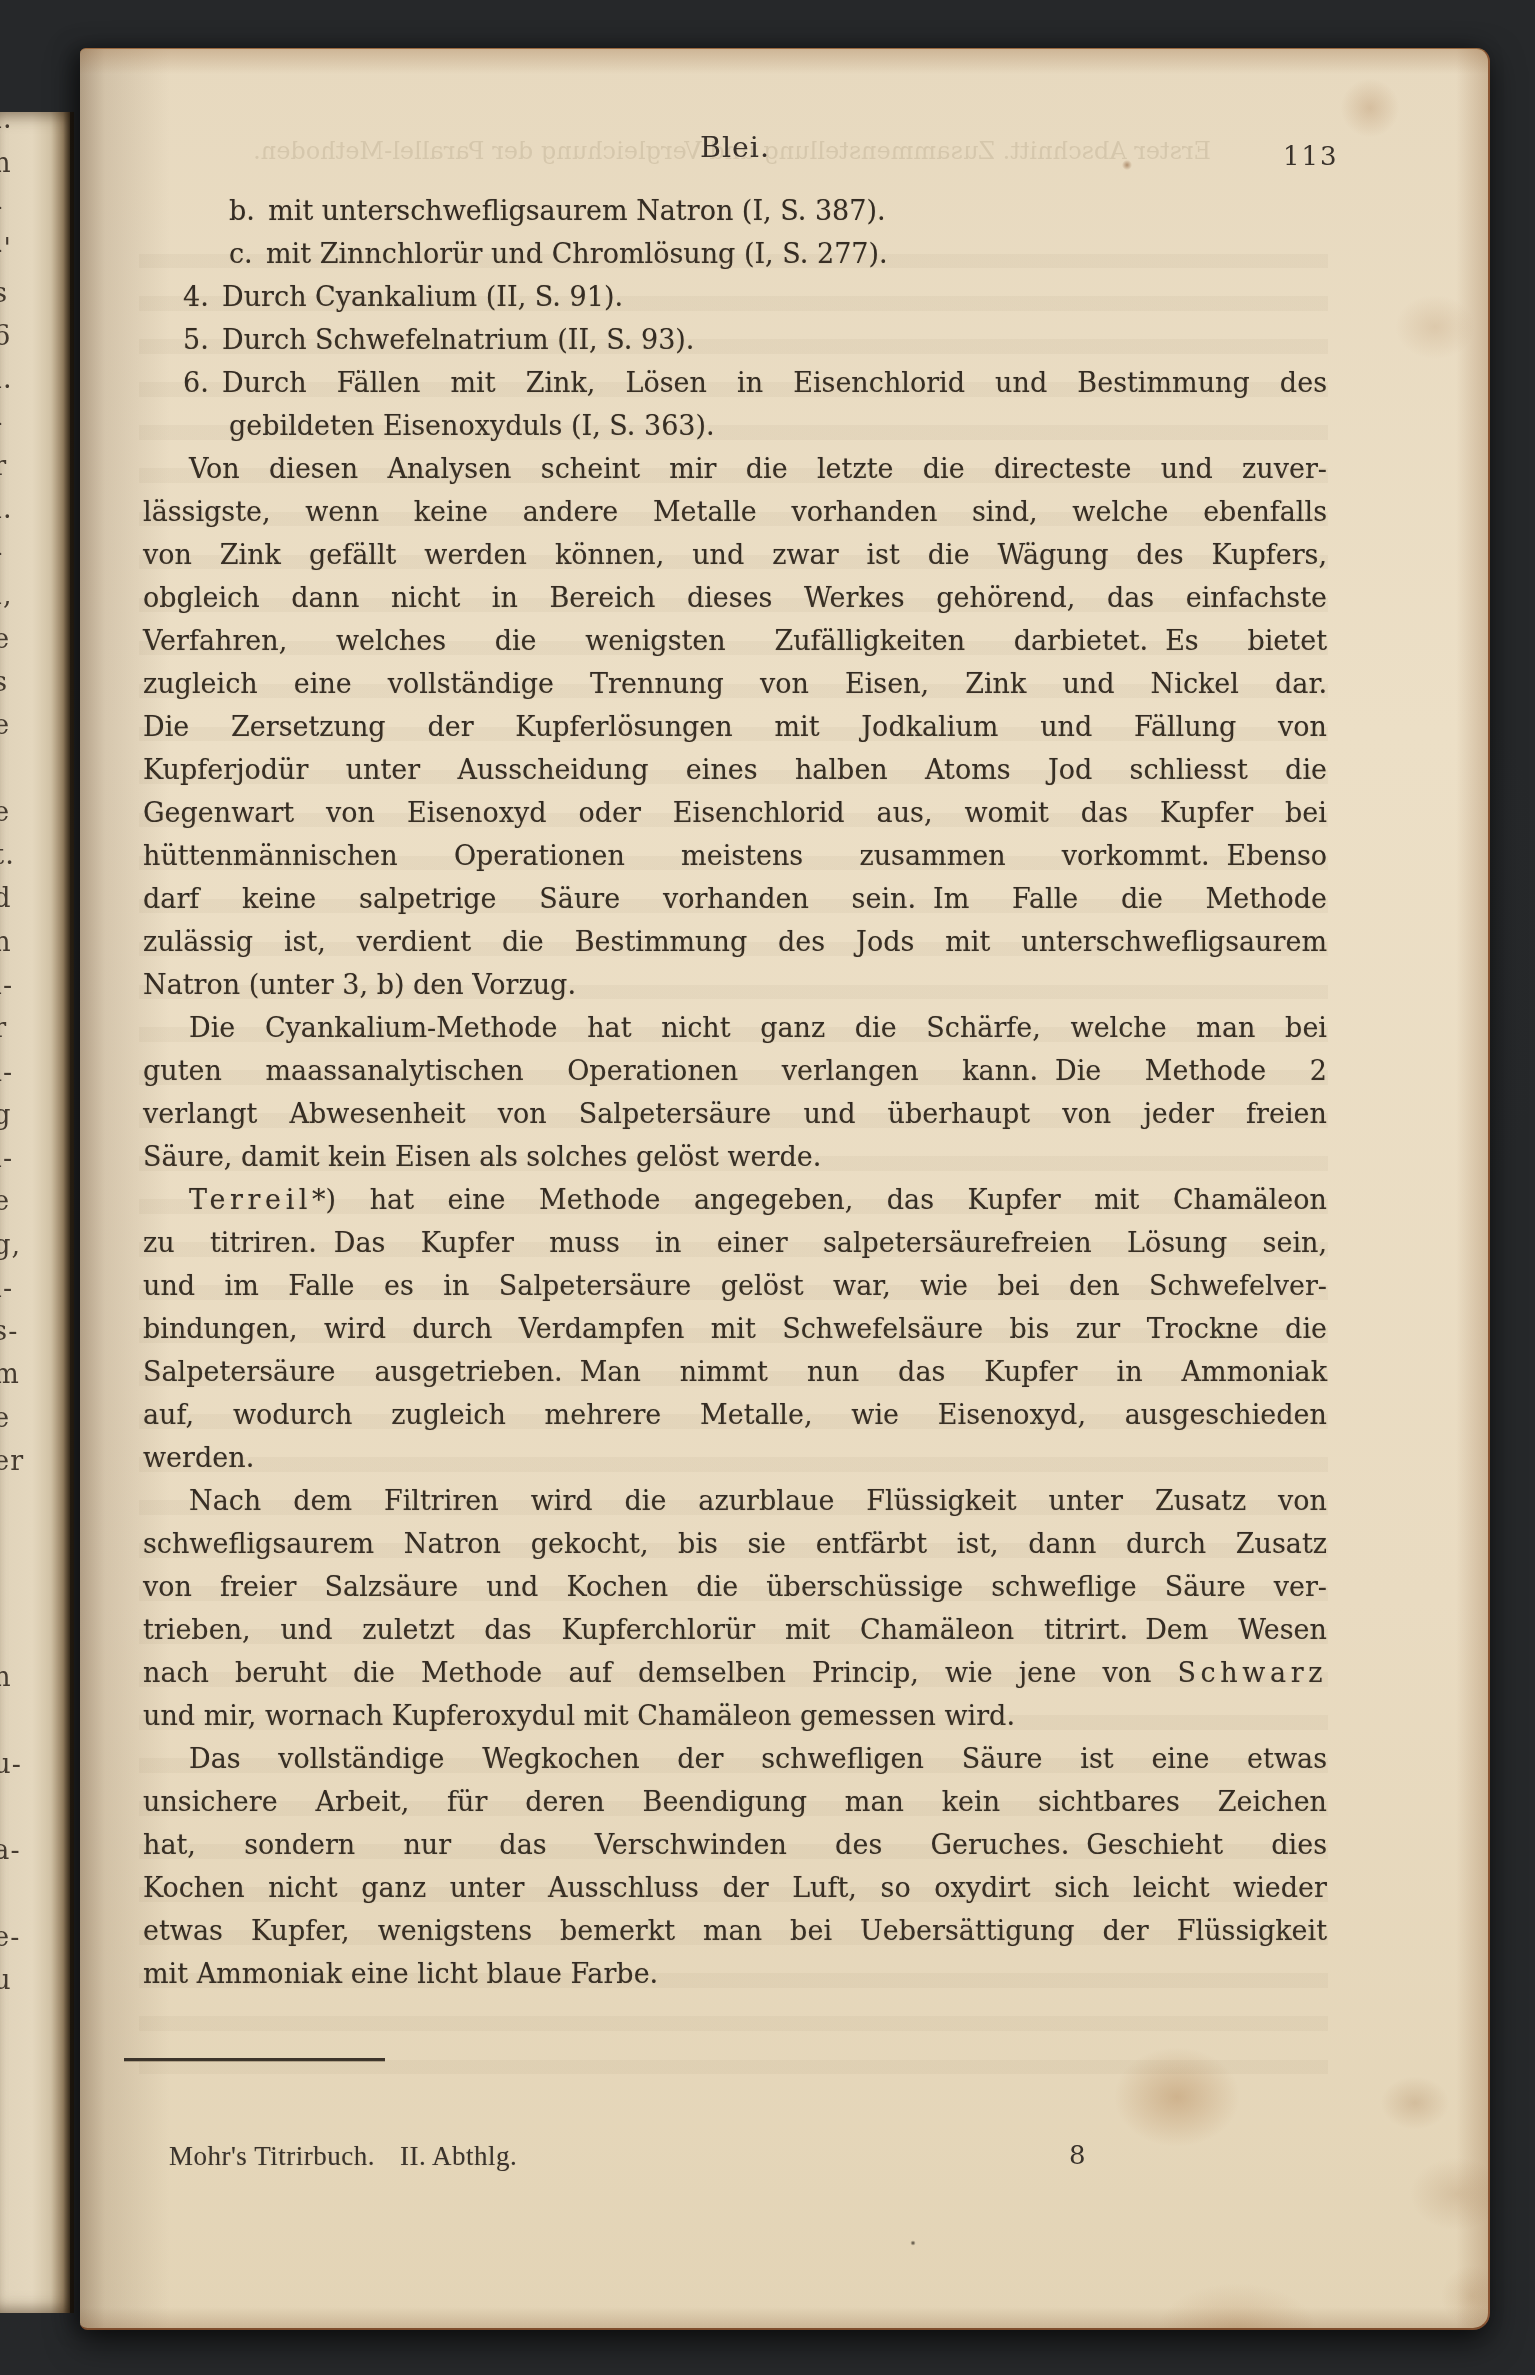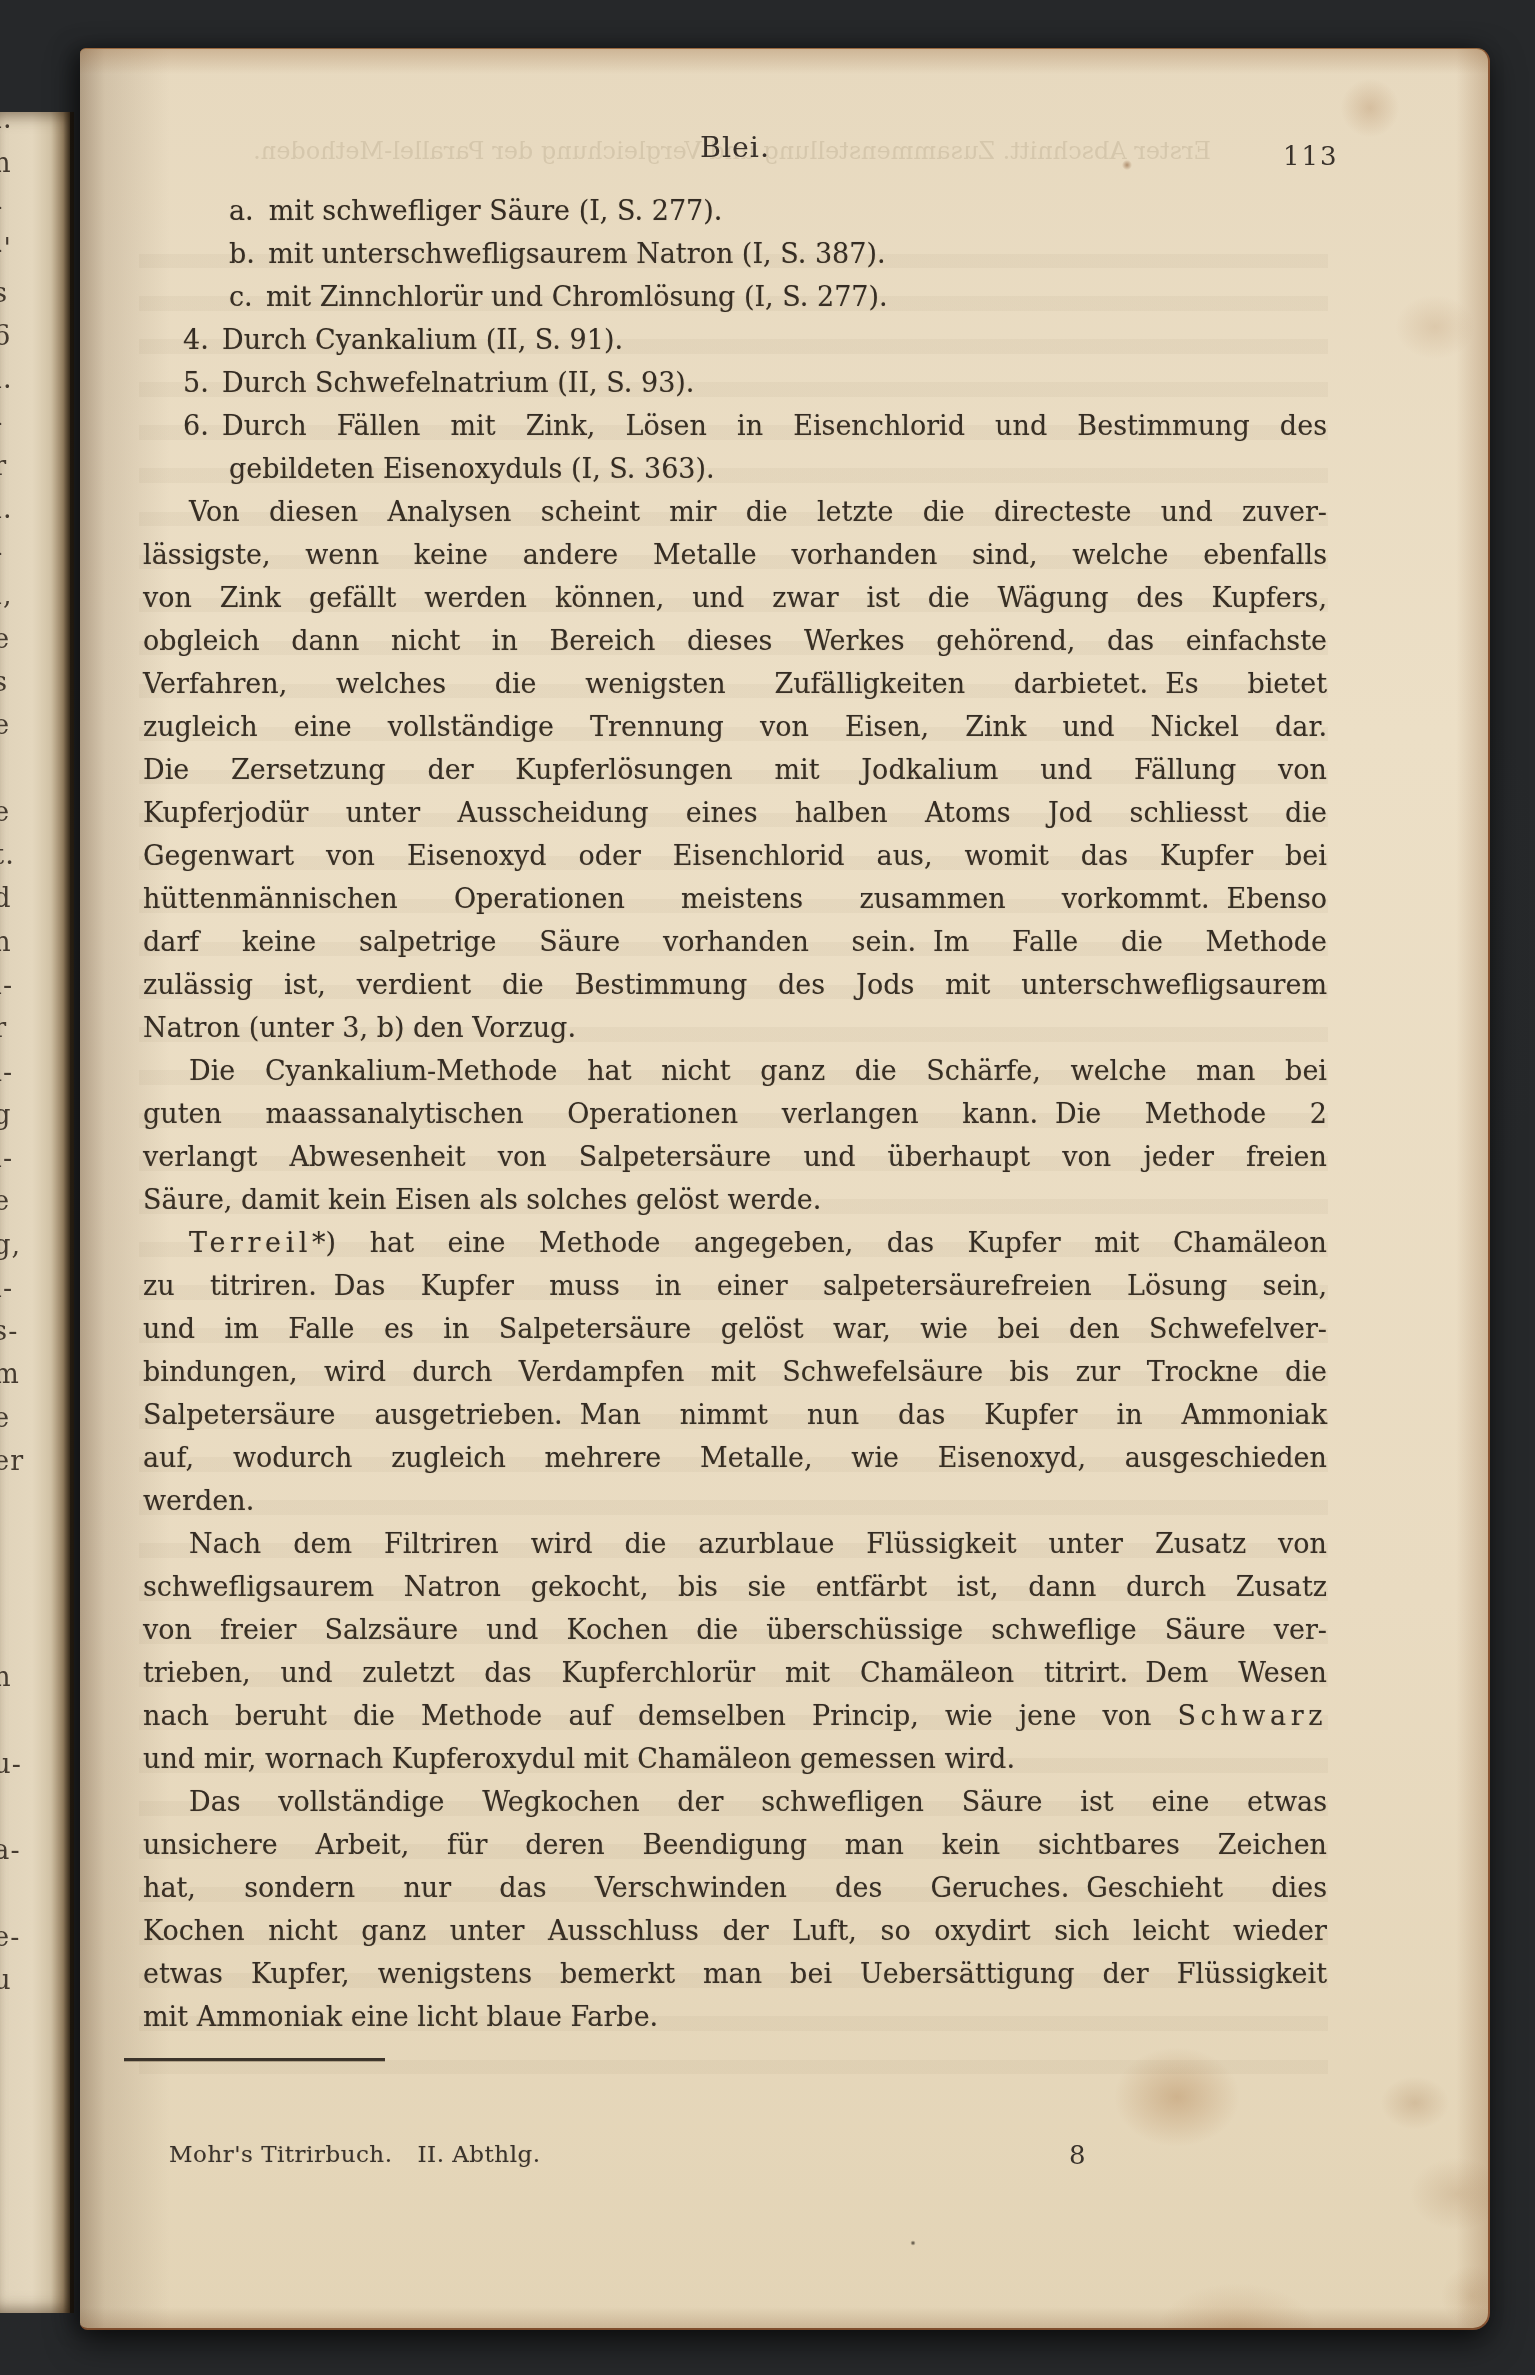--- a/index.html
+++ b/index.html
@@ -91,22 +91,22 @@
     border-top:3.8px solid #3c342b;
     box-shadow:0 1px 0 rgba(90,75,55,.35);
   }
   .footnote{
     position:absolute;left:82px;top:2041px;width:1164px;
     font-size:24px;color:#37302a;
     text-align:justify;text-align-last:justify;
     text-shadow:0 0 1px rgba(70,55,38,.3);
   }
   .imprint{
-    position:absolute;left:89px;top:2092px;font-size:23px;color:#3a332c;
-    letter-spacing:0.5px;text-shadow:0 0 1px rgba(70,55,38,.3);
+    position:absolute;left:89px;top:2092px;font-size:27px;color:#3a332c;
+    letter-spacing:0.5px;text-shadow:0 0 1px rgba(70,55,38,.3);font-family:Liberation Serif, serif;
   }
   .imprint .imprint-part{margin-left:25px;}
   .signature{
     position:absolute;left:989px;top:2091px;font-size:26px;color:#3a332c;
   }
 </style>
 </head>
 <body>
 
 <div class="scene">
@@ -155,21 +155,20 @@
 
   <div class="page">
     <div class="bleed header-bleed">Erster Abschnitt. Zusammenstellung und Vergleichung der Parallel-Methoden.</div>
 
     <div class="running-header">
       <div class="header-title">Blei.</div>
       <div class="page-number">113</div>
     </div>
 
     <div class="text-block">
-        <div class="line" style="padding-left: 86px;"><span>a.</span><span style="margin-left: 15px;">mit schwefliger Säure (I, S. 277).</span></div>
         <div class="line" style="padding-left: 86px;"><span>b.</span><span style="margin-left: 13.3px;">mit unterschwefligsaurem Natron (I, S. 387).</span></div>
         <div class="line" style="padding-left: 86px;"><span>c.</span><span style="margin-left: 13.3px;">mit Zinnchlorür und Chromlösung (I, S. 277).</span></div>
         <div class="line" style="padding-left: 40px;"><span>4.</span><span style="margin-left: 13.3px;">Durch Cyankalium (II, S. 91).</span></div>
         <div class="line" style="padding-left: 40px;"><span>5.</span><span style="margin-left: 13.3px;">Durch Schwefelnatrium (II, S. 93).</span></div>
         <div class="line just" style="padding-left: 40px;"><span>6.</span><span style="margin-left: 13.3px;">Durch Fällen mit Zink, Lösen in Eisenchlorid und Bestimmung des</span></div>
         <div class="line" style="padding-left: 86px;"><span>gebildeten Eisenoxyduls (I, S. 363).</span></div>
         <div class="line just" style="padding-left: 46px;"><span>Von diesen Analysen scheint mir die letzte die directeste und zuver-</span></div>
         <div class="line just"><span>lässigste, wenn keine andere Metalle vorhanden sind, welche ebenfalls</span></div>
         <div class="line just"><span>von Zink gefällt werden können, und zwar ist die Wägung des Kupfers,</span></div>
         <div class="line just"><span>obgleich dann nicht in Bereich dieses Werkes gehörend, das einfachste</span></div>

